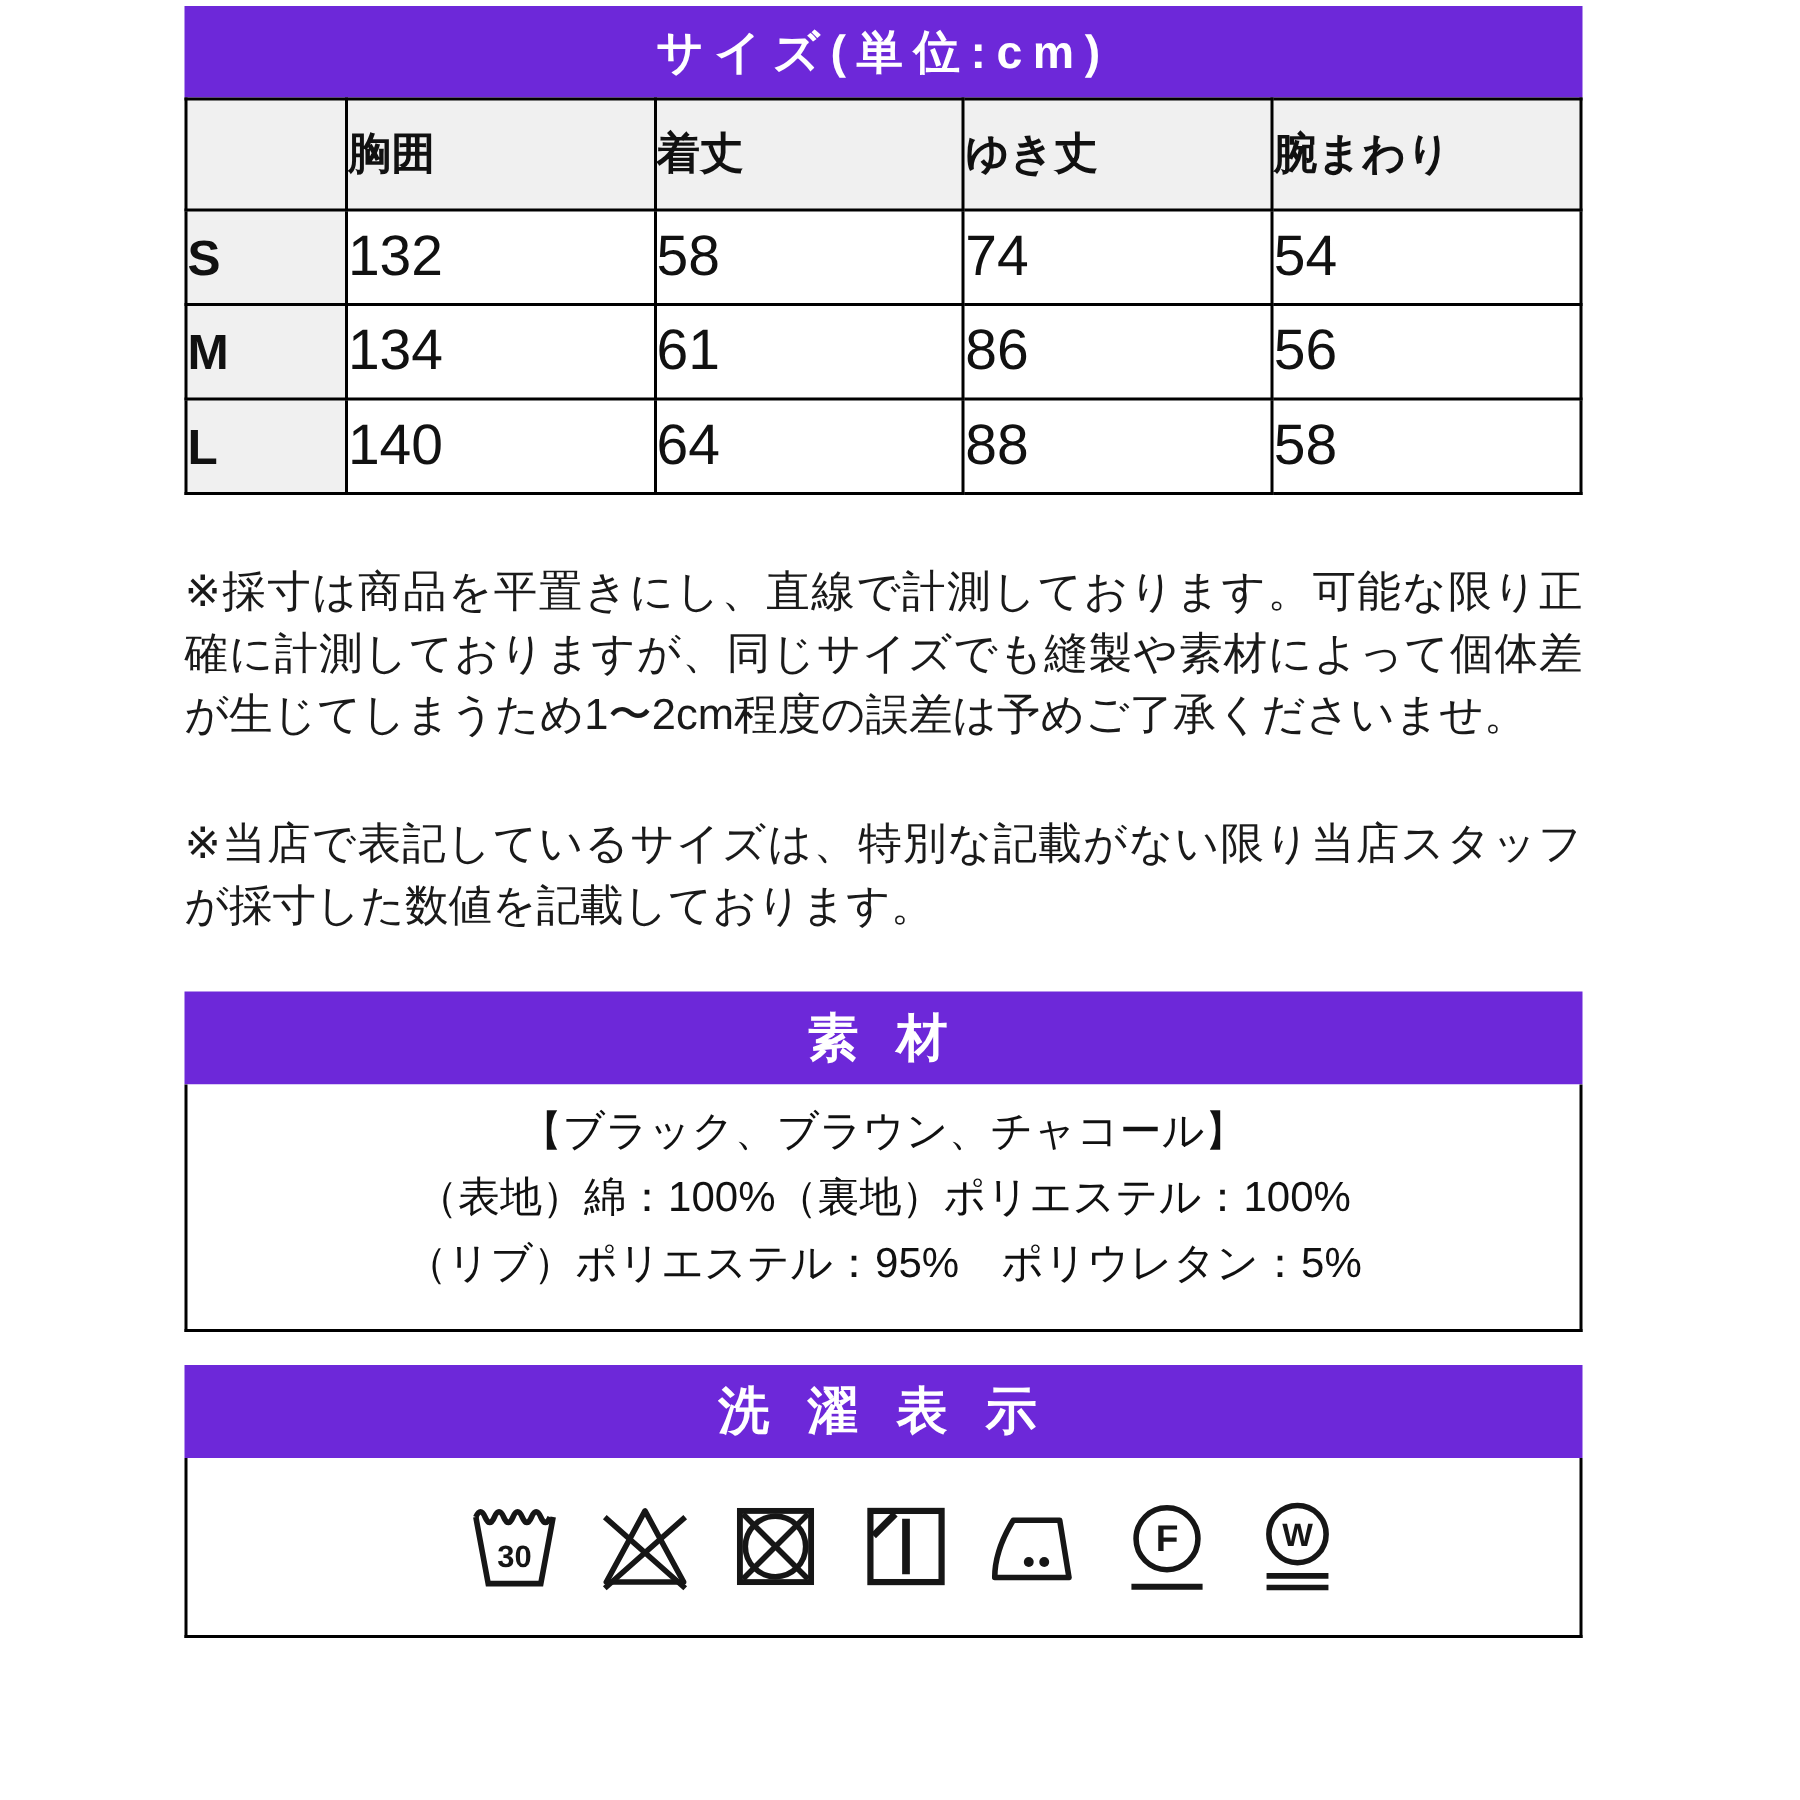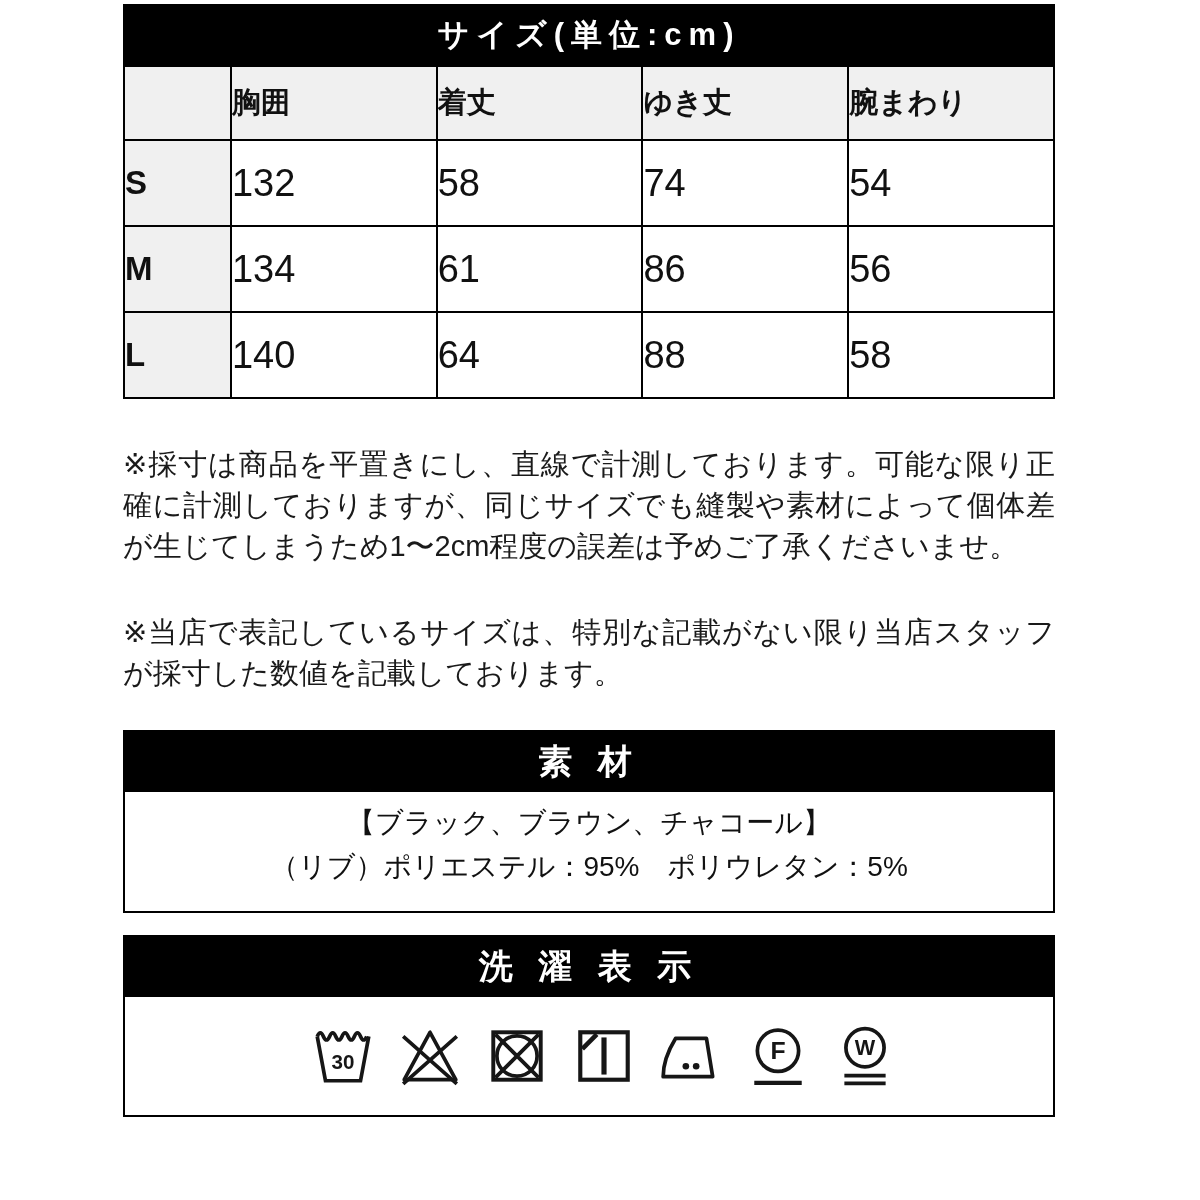--- a/index.html
+++ b/index.html
@@ -9,21 +9,21 @@
     font-family: "Liberation Sans", "DejaVu Sans", sans-serif;
     color: #111;
   }
   .page {
     width: 932px;
     margin: 4px 145px 0 123px;
   }
 
   
   .bar {
-    background: #000000;
+    background: #6d28d9;
     color: #ffffff;
     text-align: center;
     font-weight: bold;
   }
   .bar.title-bar {
     height: 61px;
     line-height: 61px;
     font-size: 31px;
     letter-spacing: 7px;
   }
@@ -44,21 +44,21 @@
     font-size: 29px;
     font-weight: bold;
   }
   table.size-table tbody th {
     background: #f0f0f0;
     font-size: 33px;
     font-weight: bold;
   }
   table.size-table tbody td {
     background: #ffffff;
-    height: 86px;
+    height: 63px;
     font-size: 38px;
     font-weight: 400;
   }
 
   
   .notes { margin-top: 45px; }
   .note {
     font-size: 29px;
     line-height: 41px;
     color: #1a1a1a;
@@ -165,20 +165,21 @@
 
   <section class="notes">
     <p class="note">※採寸は商品を平置きにし、直線で計測しております。可能な限り正確に計測しておりますが、同じサイズでも縫製や素材によって個体差が生じてしまうため1〜2cm程度の誤差は予めご了承くださいませ。</p>
     <p class="note">※当店で表記しているサイズは、特別な記載がない限り当店スタッフが採寸した数値を記載しております。</p>
   </section>
 
   <section class="boxed-section">
     <div class="bar section-bar">素 材</div>
     <div class="box-body material-body">
       <div class="material-line">【ブラック、ブラウン、チャコール】</div>
+      <div class="material-line">（表地）綿：100%（裏地）ポリエステル：100%</div>
       <div class="material-line">（リブ）ポリエステル：95%　ポリウレタン：5%</div>
     </div>
   </section>
 
   <section class="boxed-section laundry-section">
     <div class="bar section-bar">洗 濯 表 示</div>
     <div class="box-body laundry-body">
 
       <svg class="care-icon" viewBox="0 0 64 64">
         <path stroke-width="3.6" d="M7 13 Q10 6 13 13 Q16 20 19 13 Q22 6 25 13 Q28 20 31 13 Q34 6 37 13 Q40 20 43 13 Q46 6 49 13 Q52 20 55 13"></path>

